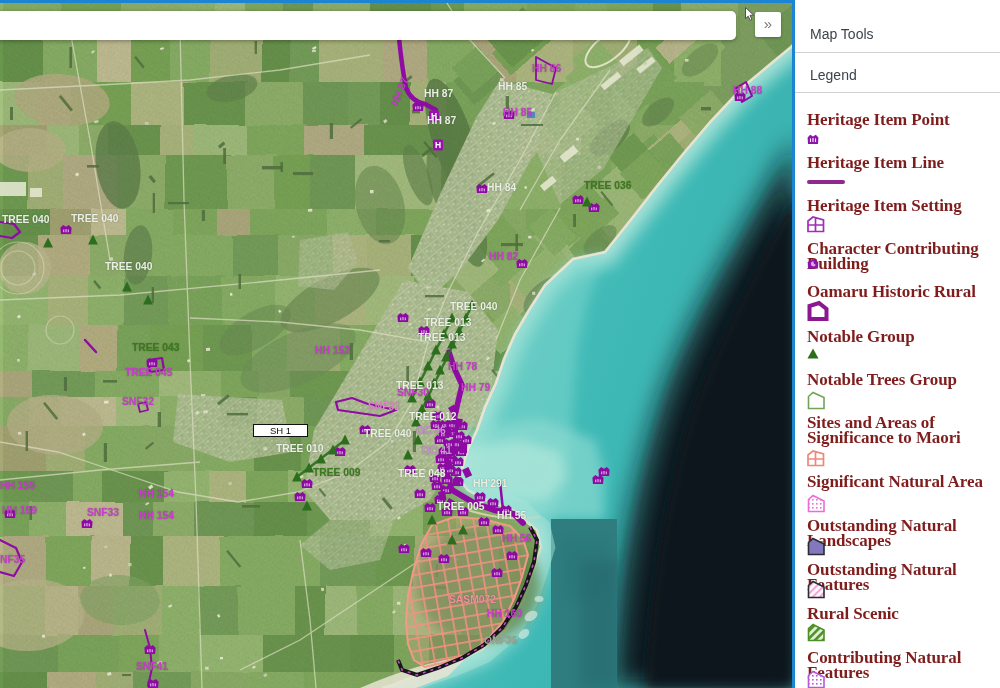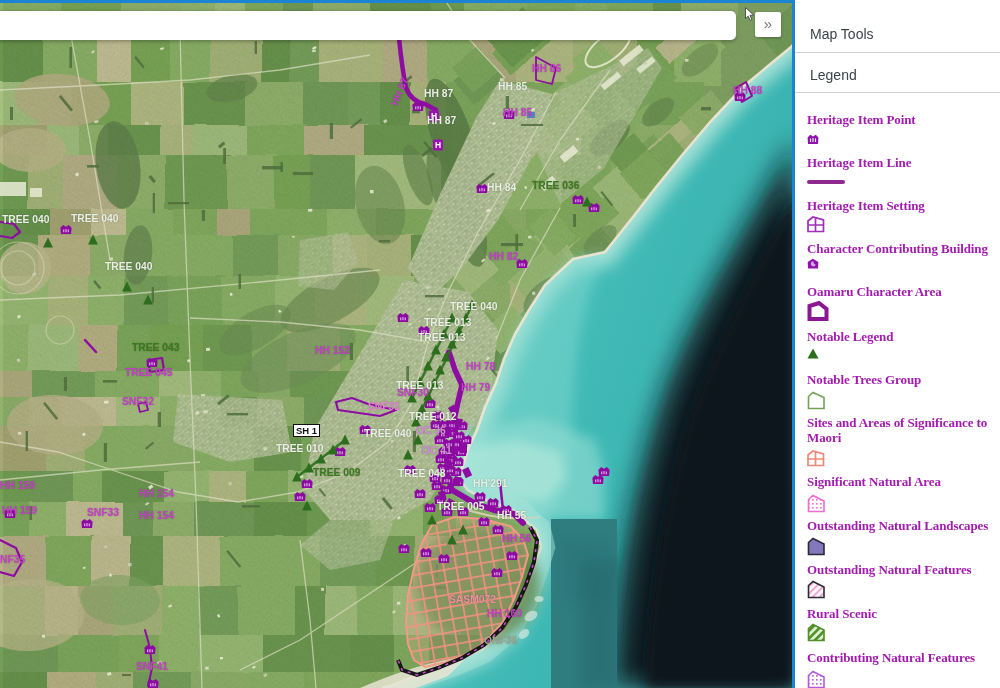--- a/index.html
+++ b/index.html
@@ -1,20 +1,20 @@
 <!DOCTYPE html>
 <html><head><meta charset="utf-8">
 <style>
 html,body{margin:0;padding:0;width:1000px;height:688px;overflow:hidden;background:#fff;font-family:"Liberation Sans",sans-serif;}
 #map{position:absolute;left:0;top:0;width:795px;height:688px;background:#77a15f;overflow:hidden;}
 #map svg.base{position:absolute;left:0;top:0;}
 #panel{position:absolute;left:795px;top:12px;width:164px;height:688px;background:#fff;padding-left:44px;}
 .hdr{position:absolute;left:15px;font-size:14px;color:#3c434a;}
 .sep{position:absolute;left:0;width:205px;border-top:1px solid #d0d0d0;}
-.li{position:absolute;left:12px;font-family:"Liberation Serif",serif;font-weight:bold;font-size:13px;color:#a21caf;line-height:15px;letter-spacing:-0.1px;}
+.li{position:absolute;left:12px;font-family:"Liberation Serif",serif;font-weight:bold;font-size:17px;color:#7f1d1d;line-height:15px;letter-spacing:-0.1px;}
 .ic{position:absolute;left:12px;}
 #sbar{position:absolute;left:-8px;top:11px;width:744px;height:29px;background:#fff;border-radius:5px;box-shadow:0 1px 4px rgba(0,0,0,0.35);}
 #cbtn{position:absolute;left:755px;top:12px;width:26px;height:25px;background:#fff;border-radius:2px;box-shadow:0 1px 3px rgba(0,0,0,0.3);color:#777;font-size:15px;text-align:center;line-height:24px;}
 #bordtop{position:absolute;left:0;top:0;width:795px;height:2.5px;background:#1b85d3;}
 #bordright{position:absolute;left:791.5px;top:0;width:3.5px;height:688px;background:#1b85d3;}
 .ml{position:absolute;font-weight:bold;font-size:10.3px;white-space:nowrap;transform:translate(0,-50%);text-shadow:0 0 1.5px rgba(30,30,30,0.4);}
 </style></head><body>
 <div id="map">
 <svg class="base" width="795" height="688" viewBox="0 0 795 688">
 <defs>
@@ -973,45 +973,45 @@
 <div class="ml" style="left:0px;top:559px;color:#c73ecb;">NF35</div>
 <div class="ml" style="left:136px;top:666px;color:#c73ecb;">SNF41</div>
 <div class="ml" style="left:276px;top:448px;color:#e9f0e4;">TREE 010</div>
 <div class="ml" style="left:313px;top:472px;color:#3c7a1e;">TREE 009</div>
 <div class="ml" style="left:424px;top:93px;color:#e9f0e4;">HH 87</div>
 <div class="ml" style="left:427px;top:120px;color:#e9f0e4;">HH 87</div>
 <div class="ml" style="left:498px;top:86px;color:#e9f0e4;">HH 85</div>
 <div class="ml" style="left:503px;top:112px;color:#c73ecb;">HH 85</div>
 <div class="ml" style="left:532px;top:68px;color:#c73ecb;">HH 86</div>
 <div class="ml" style="left:487px;top:187px;color:#e9f0e4;">HH 84</div>
-<div class="ml" style="left:532px;top:185px;color:#3c7a1e;">TREE 036</div>
+<div class="ml" style="left:584px;top:185px;color:#3c7a1e;">TREE 036</div>
 <div class="ml" style="left:489px;top:256px;color:#c73ecb;">HH 82</div>
 <div class="ml" style="left:733px;top:90px;color:#c73ecb;">HH 88</div>
 <div class="ml" style="left:450px;top:306px;color:#e9f0e4;">TREE 040</div>
 <div class="ml" style="left:424px;top:322px;color:#e9f0e4;">TREE 013</div>
 <div class="ml" style="left:418px;top:337px;color:#e9f0e4;">TREE 013</div>
 <div class="ml" style="left:397px;top:372px;color:#c73ecb;margin-top:20px;">SNF30</div>
-<div class="ml" style="left:430px;top:366px;color:#c73ecb;padding-left:36px;">HH 78</div>
+<div class="ml" style="left:412px;top:366px;color:#c73ecb;padding-left:36px;">HH 78</div>
 <div class="ml" style="left:396px;top:385px;color:#e9f0e4;">TREE 013</div>
 <div class="ml" style="left:461px;top:387px;color:#c73ecb;">HH 79</div>
 <div class="ml" style="left:368px;top:406px;color:#e87fd4;">SNF31</div>
 <div class="ml" style="left:409px;top:416px;color:#e9f0e4;">TREE 012</div>
 <div class="ml" style="left:364px;top:433px;color:#e9f0e4;">TREE 040</div>
 <div class="ml" style="left:416px;top:430px;color:#cf8fd8;">OC 36</div>
 <div class="ml" style="left:422px;top:450px;color:#cf8fd8;">OC 41</div>
 <div class="ml" style="left:398px;top:473px;color:#e9f0e4;">TREE 048</div>
 <div class="ml" style="left:473px;top:483px;color:#e9f0e4;">HH'291</div>
 <div class="ml" style="left:408px;top:506px;color:#e9f0e4;margin-left:29px;">TREE 005</div>
 <div class="ml" style="left:497px;top:515px;color:#e9f0e4;">HH 55</div>
 <div class="ml" style="left:502px;top:538px;color:#c73ecb;">HH 56</div>
 <div class="ml" style="left:449px;top:599px;color:#ef8fa0;">SASM072</div>
 <div class="ml" style="left:487px;top:613px;color:#c73ecb;">HH 160</div>
 <div class="ml" style="left:484px;top:640px;color:#9aa894;">ONF36</div>
 <div class="ml" style="left:385px;top:86px;color:#c73ecb;transform:rotate(-68deg);">HH 87</div>
-<div style="position:absolute;left:253px;top:424px;background:#fff;border:1px solid #111;color:#111;font-weight:bold;font-size:9.5px;padding:0 2px;line-height:11px;margin-left:40px;">SH 1</div>
+<div style="position:absolute;left:253px;top:424px;background:#fff;border:1px solid #111;color:#111;font-weight:normal;font-size:9.5px;padding:0 16px;line-height:11px;">SH 1</div>
 </div>
 
 <div id="panel">
 <svg width="0" height="0" style="position:absolute">
       <defs>
 <pattern id="dotpink" width="4" height="4" patternUnits="userSpaceOnUse">
           <rect width="4" height="4" fill="#fff"></rect>
           <rect x="1" y="1" width="1.6" height="1.6" fill="#f06ad2"></rect>
         </pattern>
 <pattern id="dotviol" width="4" height="4" patternUnits="userSpaceOnUse">
@@ -1029,22 +1029,22 @@
 </defs>
     </svg>
 <div class="hdr" style="top:14px;">Map Tools</div>
 <div class="sep" style="top:40px;"></div>
 <div class="hdr" style="top:55px;">Legend</div>
 <div class="sep" style="top:80px;"></div>
 <div class="li" style="top:100px;width:192px;">Heritage Item Point</div>
 <div class="li" style="top:143px;width:192px;">Heritage Item Line</div>
 <div class="li" style="top:186px;width:192px;">Heritage Item Setting</div>
 <div class="li" style="top:229px;width:192px;">Character Contributing Building</div>
-<div class="li" style="top:272px;width:192px;">Oamaru Character Area</div>
-<div class="li" style="top:317px;width:192px;">Notable Legend</div>
+<div class="li" style="top:272px;width:192px;">Oamaru Historic Rural</div>
+<div class="li" style="top:317px;width:192px;">Notable Group</div>
 <div class="li" style="top:360px;width:192px;">Notable Trees Group</div>
 <div class="li" style="top:403px;width:192px;">Sites and Areas of Significance to Maori</div>
 <div class="li" style="top:462px;width:192px;">Significant Natural Area</div>
 <div class="li" style="top:506px;width:192px;">Outstanding Natural Landscapes</div>
 <div class="li" style="top:550px;width:192px;">Outstanding Natural Features</div>
 <div class="li" style="top:594px;width:192px;">Rural Scenic</div>
 <div class="li" style="top:638px;width:192px;">Contributing Natural Features</div>
 <svg class="ic" style="left:12px;top:122px" width="12" height="12" viewBox="0 0 12 12">
       <path d="M1,10 L0.6,3.5 L3.2,0.8 L6,2.6 L8.8,0.8 L11.4,3.5 L11,10 Z" fill="#9012ad"></path>
       <path d="M3.5,8 L3.5,4.5 M6,8 L6,4 M8.5,8 L8.5,4.5" stroke="#fff" stroke-width="1.1" fill="none"></path>

